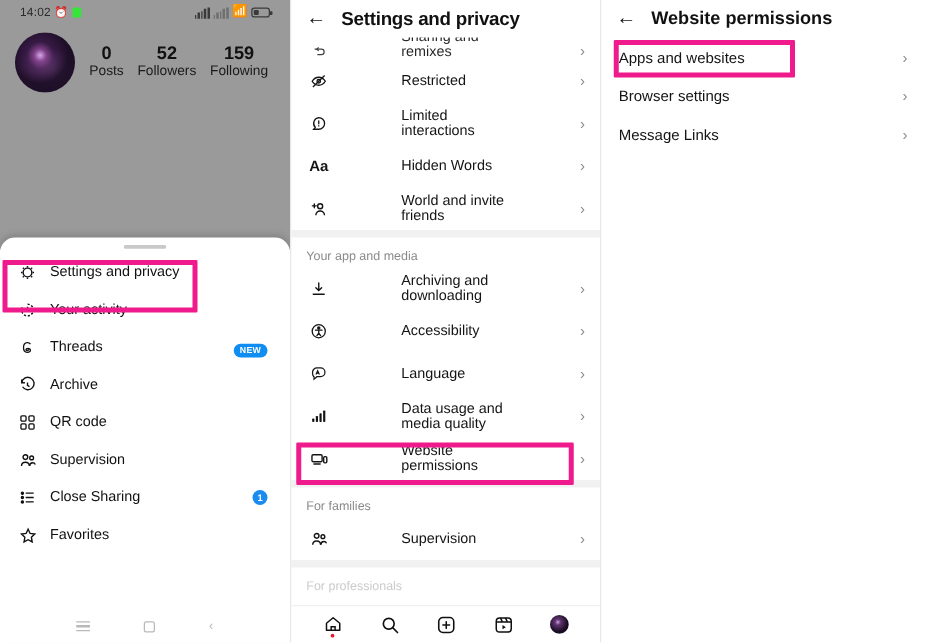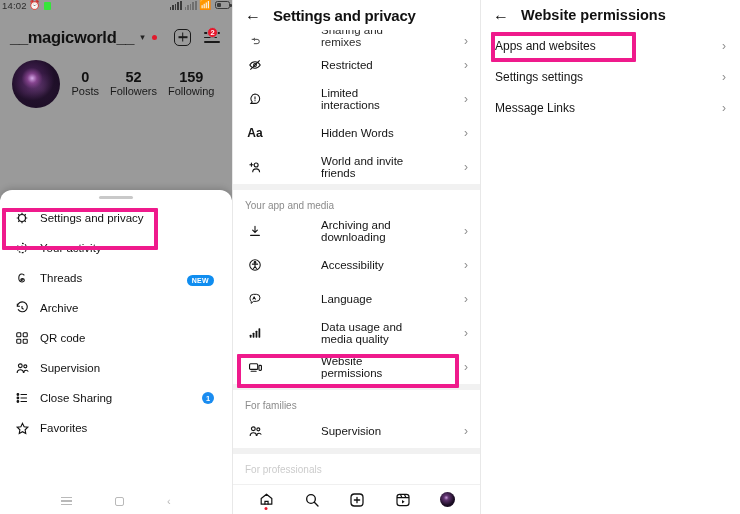--- a/index.html
+++ b/index.html
@@ -13,22 +13,22 @@
 
   
   .panel { position: relative; height: 514px; background: #fff; overflow: hidden; }
   .panel-left   { width: 232px; }
   .panel-mid    { width: 248px; border-left: 1px solid #e8e8e8; }
   .panel-right  { width: 260px; border-left: 1px solid #e8e8e8; }
 
   
   .dimmed { position: absolute; left: 0; top: 0; width: 232px; height: 200px; background: #9a9a9a; }
   .statusbar {
-    position: relative; height: 20px; display: flex; align-items: flex-start;
-    justify-content: space-between; padding: 0 2px; color: #2b2b2b; font-size: 9.5px;
+    position: relative; height: 20px; display: flex; align-items: center;
+    justify-content: space-between; padding: 0 16px; color: #2b2b2b; font-size: 9.5px;
   }
   .sb-left { display: flex; align-items: center; gap: 3px; }
   .sb-right { display: flex; align-items: center; gap: 3px; }
   .sb-time { font-size: 9.5px; letter-spacing: .2px; }
   .ic-alarm { font-size: 9px; line-height: 1; }
   .ic-greenbox { width: 7px; height: 8px; background: #35e53a; display: inline-block; border-radius: 1px; }
   .bars { display: inline-flex; align-items: flex-end; gap: 1px; height: 9px; }
   .bars i { width: 1.6px; background: #3a3a3a; display: block; }
   .bars i:nth-child(1){height:3px}.bars i:nth-child(2){height:4.5px}
   .bars i:nth-child(3){height:6px}.bars i:nth-child(4){height:7.5px}.bars i:nth-child(5){height:9px}
@@ -207,33 +207,20 @@
             <i></i>
             <i></i>
           </span>
         <span class="ic-wifi">📶</span>
         <span class="ic-batt">
             <i></i>
           </span>
       </div>
     </div>
 
-    <div class="ig-header">
-      <span class="ig-username">__magicworld__</span>
-      <span class="chev-dn">▾</span>
-      <span class="reddot"></span>
-      <span class="hdr-spacer"></span>
-      <span class="ic-plusbox"></span>
-      <span class="ic-burger">
-        <i></i>
-          <i></i>
-          <i></i>
-        <span class="badge-red">2</span>
-      </span>
-    </div>
 
     <div class="profile-row">
       <div class="avatar"></div>
       <div class="stats">
         <div class="stat">
           <div class="num">0</div>
           <div class="lbl">Posts</div>
         </div>
         <div class="stat">
           <div class="num">52</div>
@@ -559,21 +546,21 @@
       <span class="back-arrow">←</span>
       <span class="sc-title-r">Website permissions</span>
     </div>
 
     <div>
       <div class="row-plain">
         <span class="rp-lb">Apps and websites</span>
         <span class="rp-ch">›</span>
       </div>
       <div class="row-plain">
-        <span class="rp-lb">Settings settings</span>
+        <span class="rp-lb">Browser settings</span>
         <span class="rp-ch">›</span>
       </div>
       <div class="row-plain">
         <span class="rp-lb">Message Links</span>
         <span class="rp-ch">›</span>
       </div>
     </div>
 
     <div class="hl" style="left:10px; top:32px; width:145px; height:30px;"></div>
   </div>

